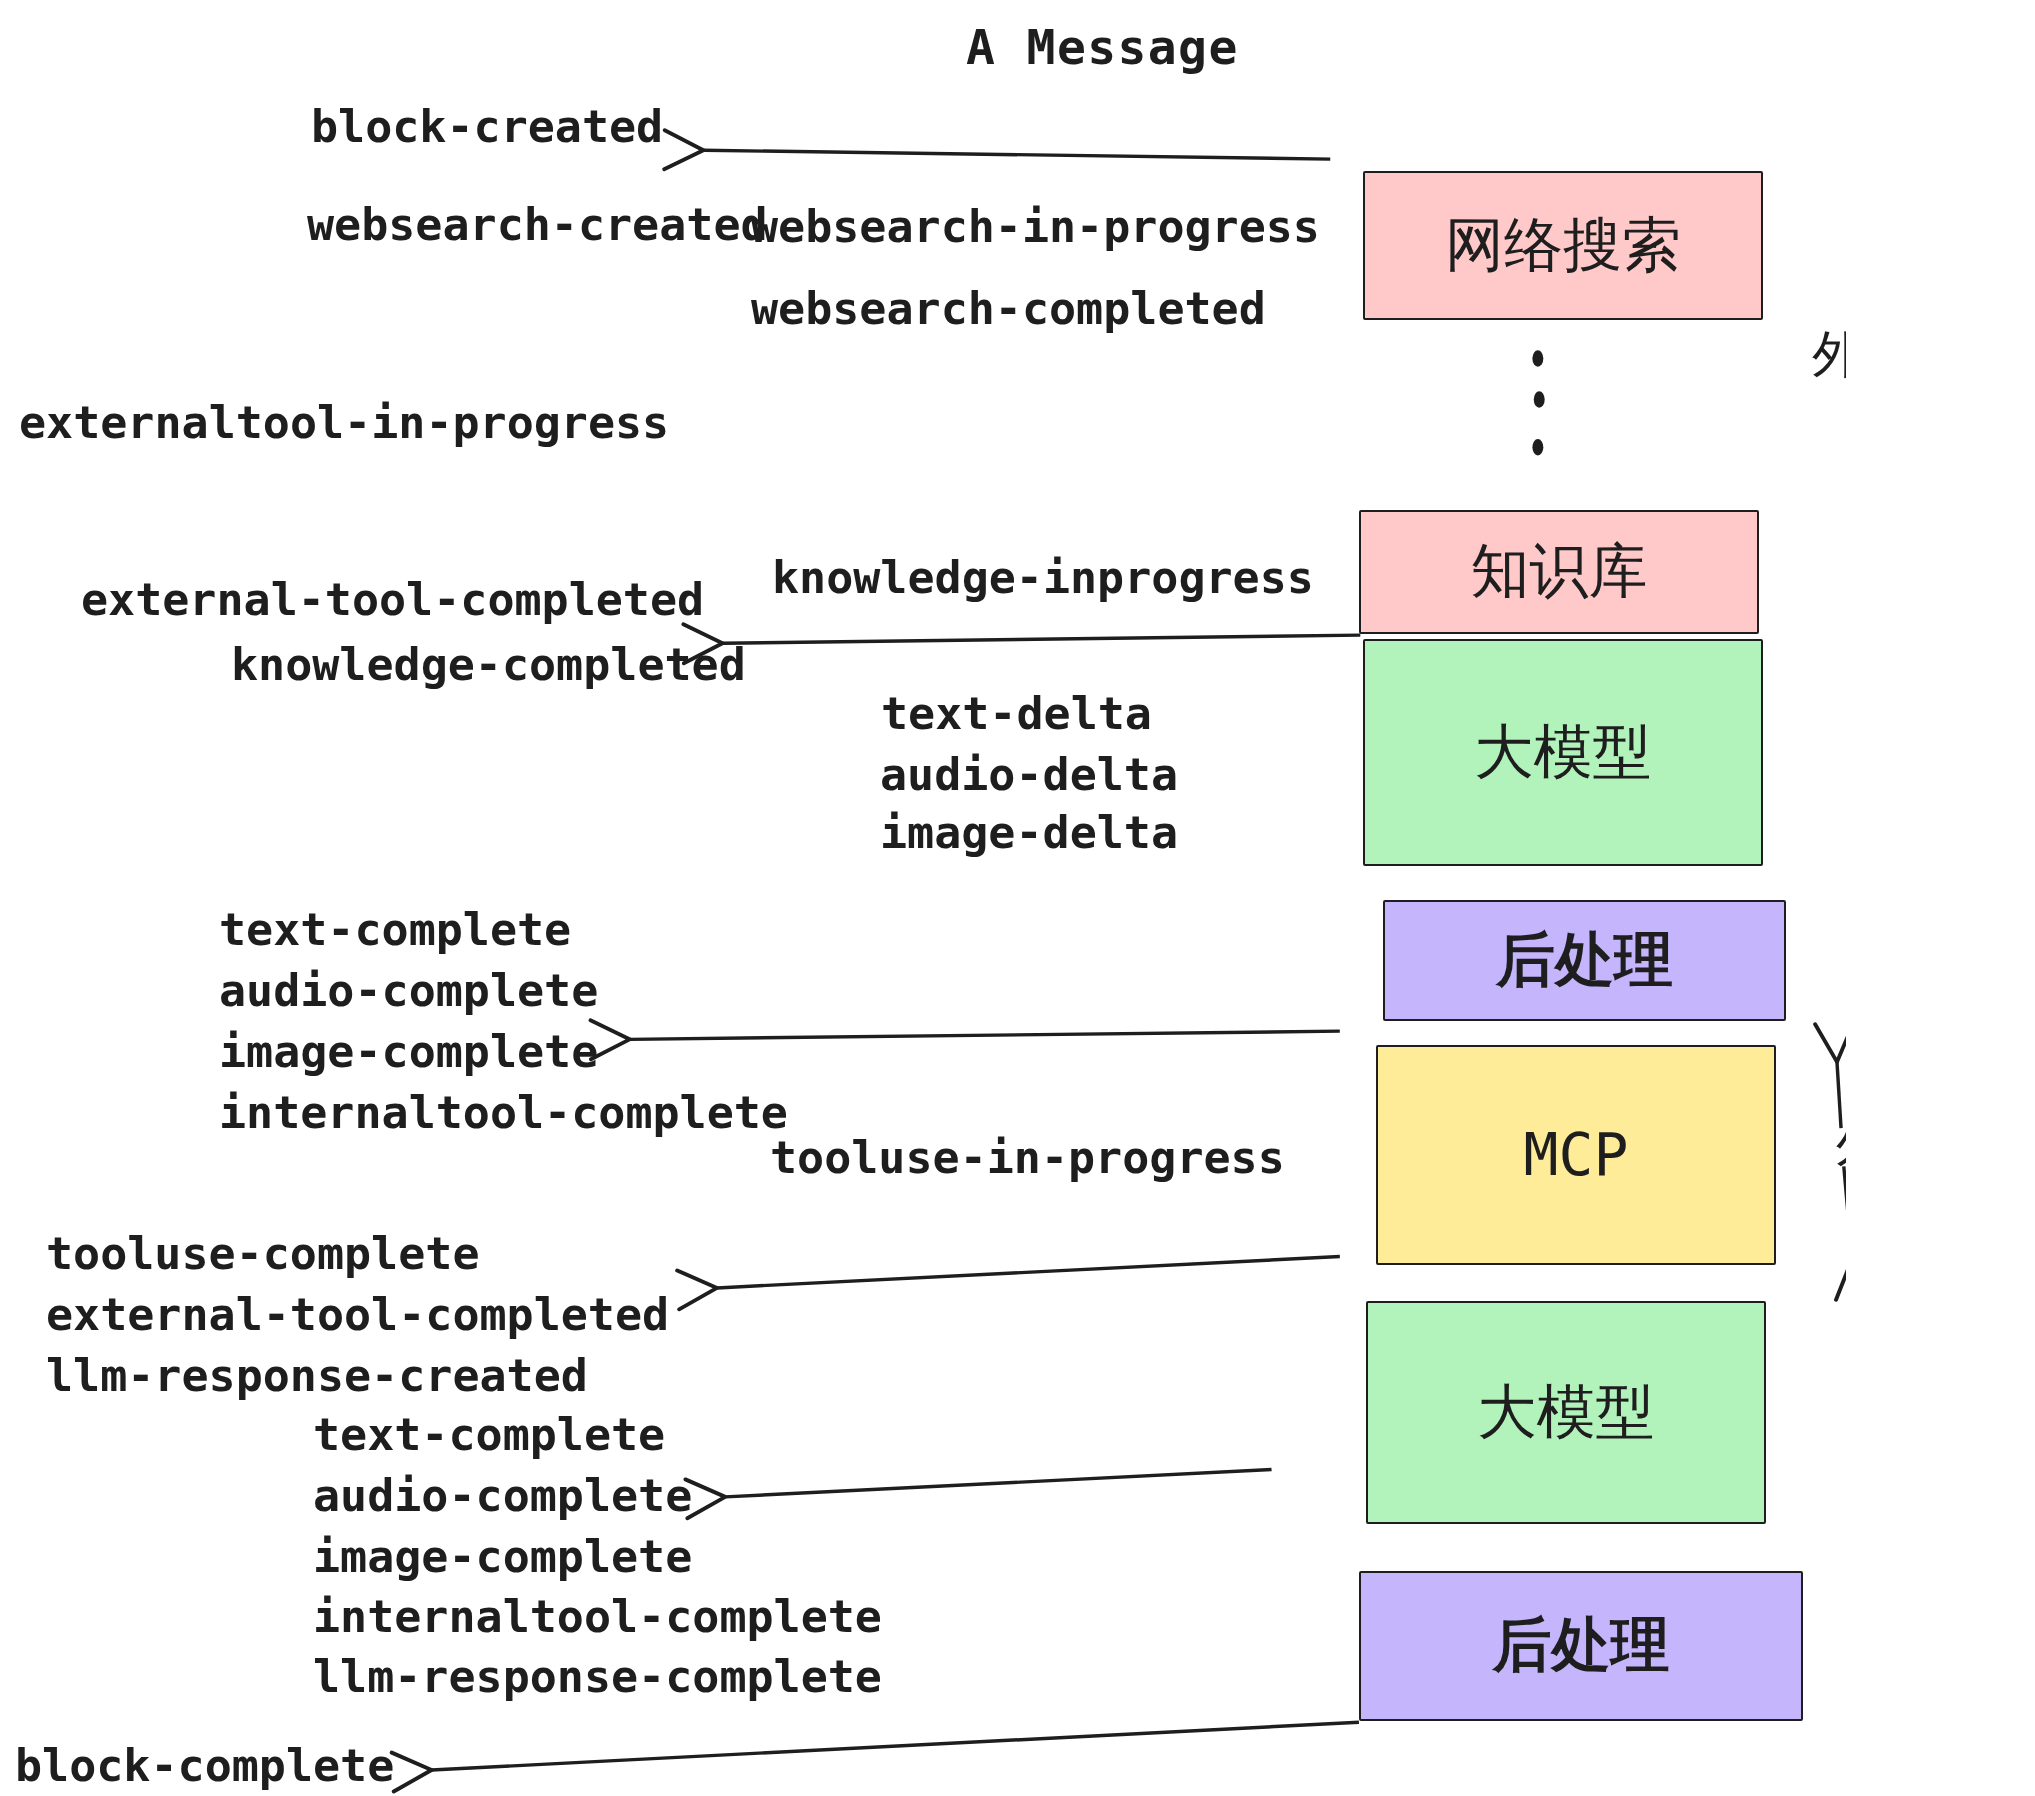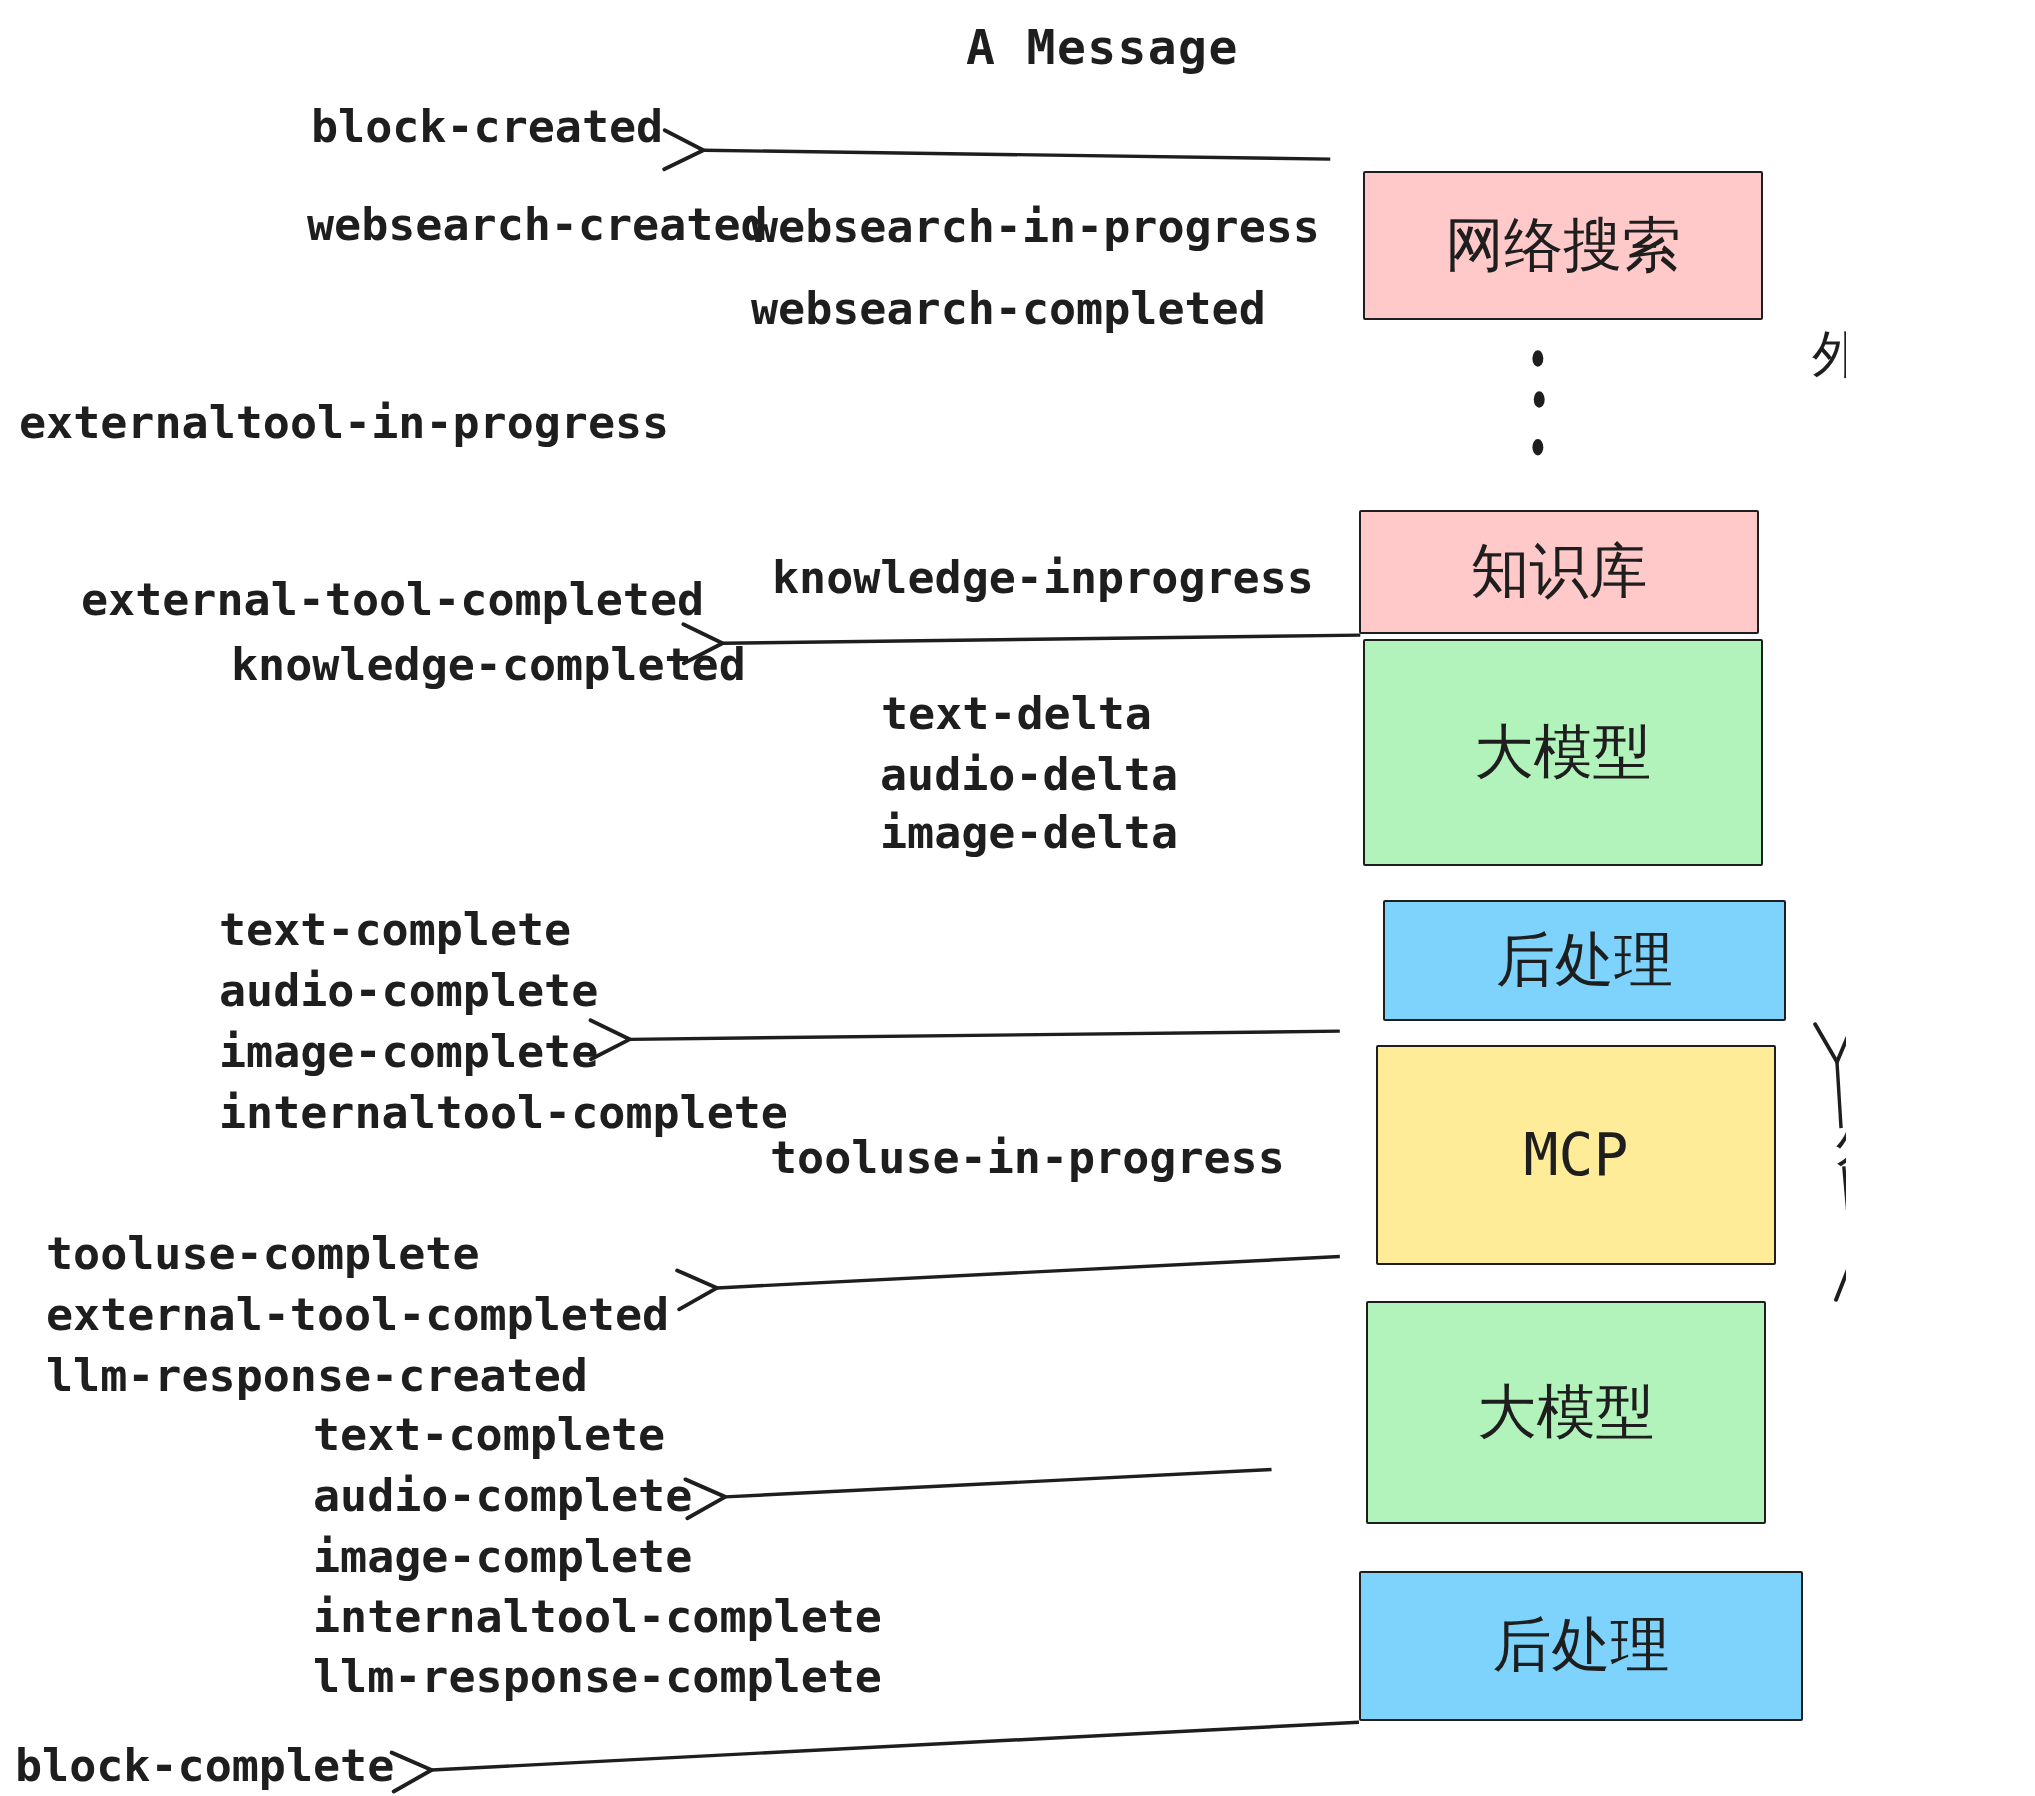--- a/index.html
+++ b/index.html
@@ -17,21 +17,21 @@
   }
   .box {
     position:absolute; box-sizing:border-box; border:2.7px solid #1e1e1e;
     border-radius:2px; display:flex; align-items:center; justify-content:center;
     font-family:"DejaVu Sans","Liberation Sans",sans-serif;
     font-size:59px; font-weight:500; white-space:nowrap;
   }
   .box.pink   { background:#ffc9c9; }
   .box.green  { background:#b2f2bb; }
   .box.yellow { background:#ffec99; }
-  .box.white  { background:#7dd3fc; }
+  .box.white  { background:#c4b5fd;font-weight:bold; }
   .box.mono   { font-family:"DejaVu Sans Mono",monospace; font-size:58px; font-weight:400; }
   .side-label {
     position:absolute; font-family:"DejaVu Sans","Liberation Sans",sans-serif;
     font-size:51px; font-weight:500; white-space:nowrap; line-height:57px;text-align:center;
   }
   svg.layer { position:absolute; left:0; top:0; }
 </style>
 </head>
 <body>
 

